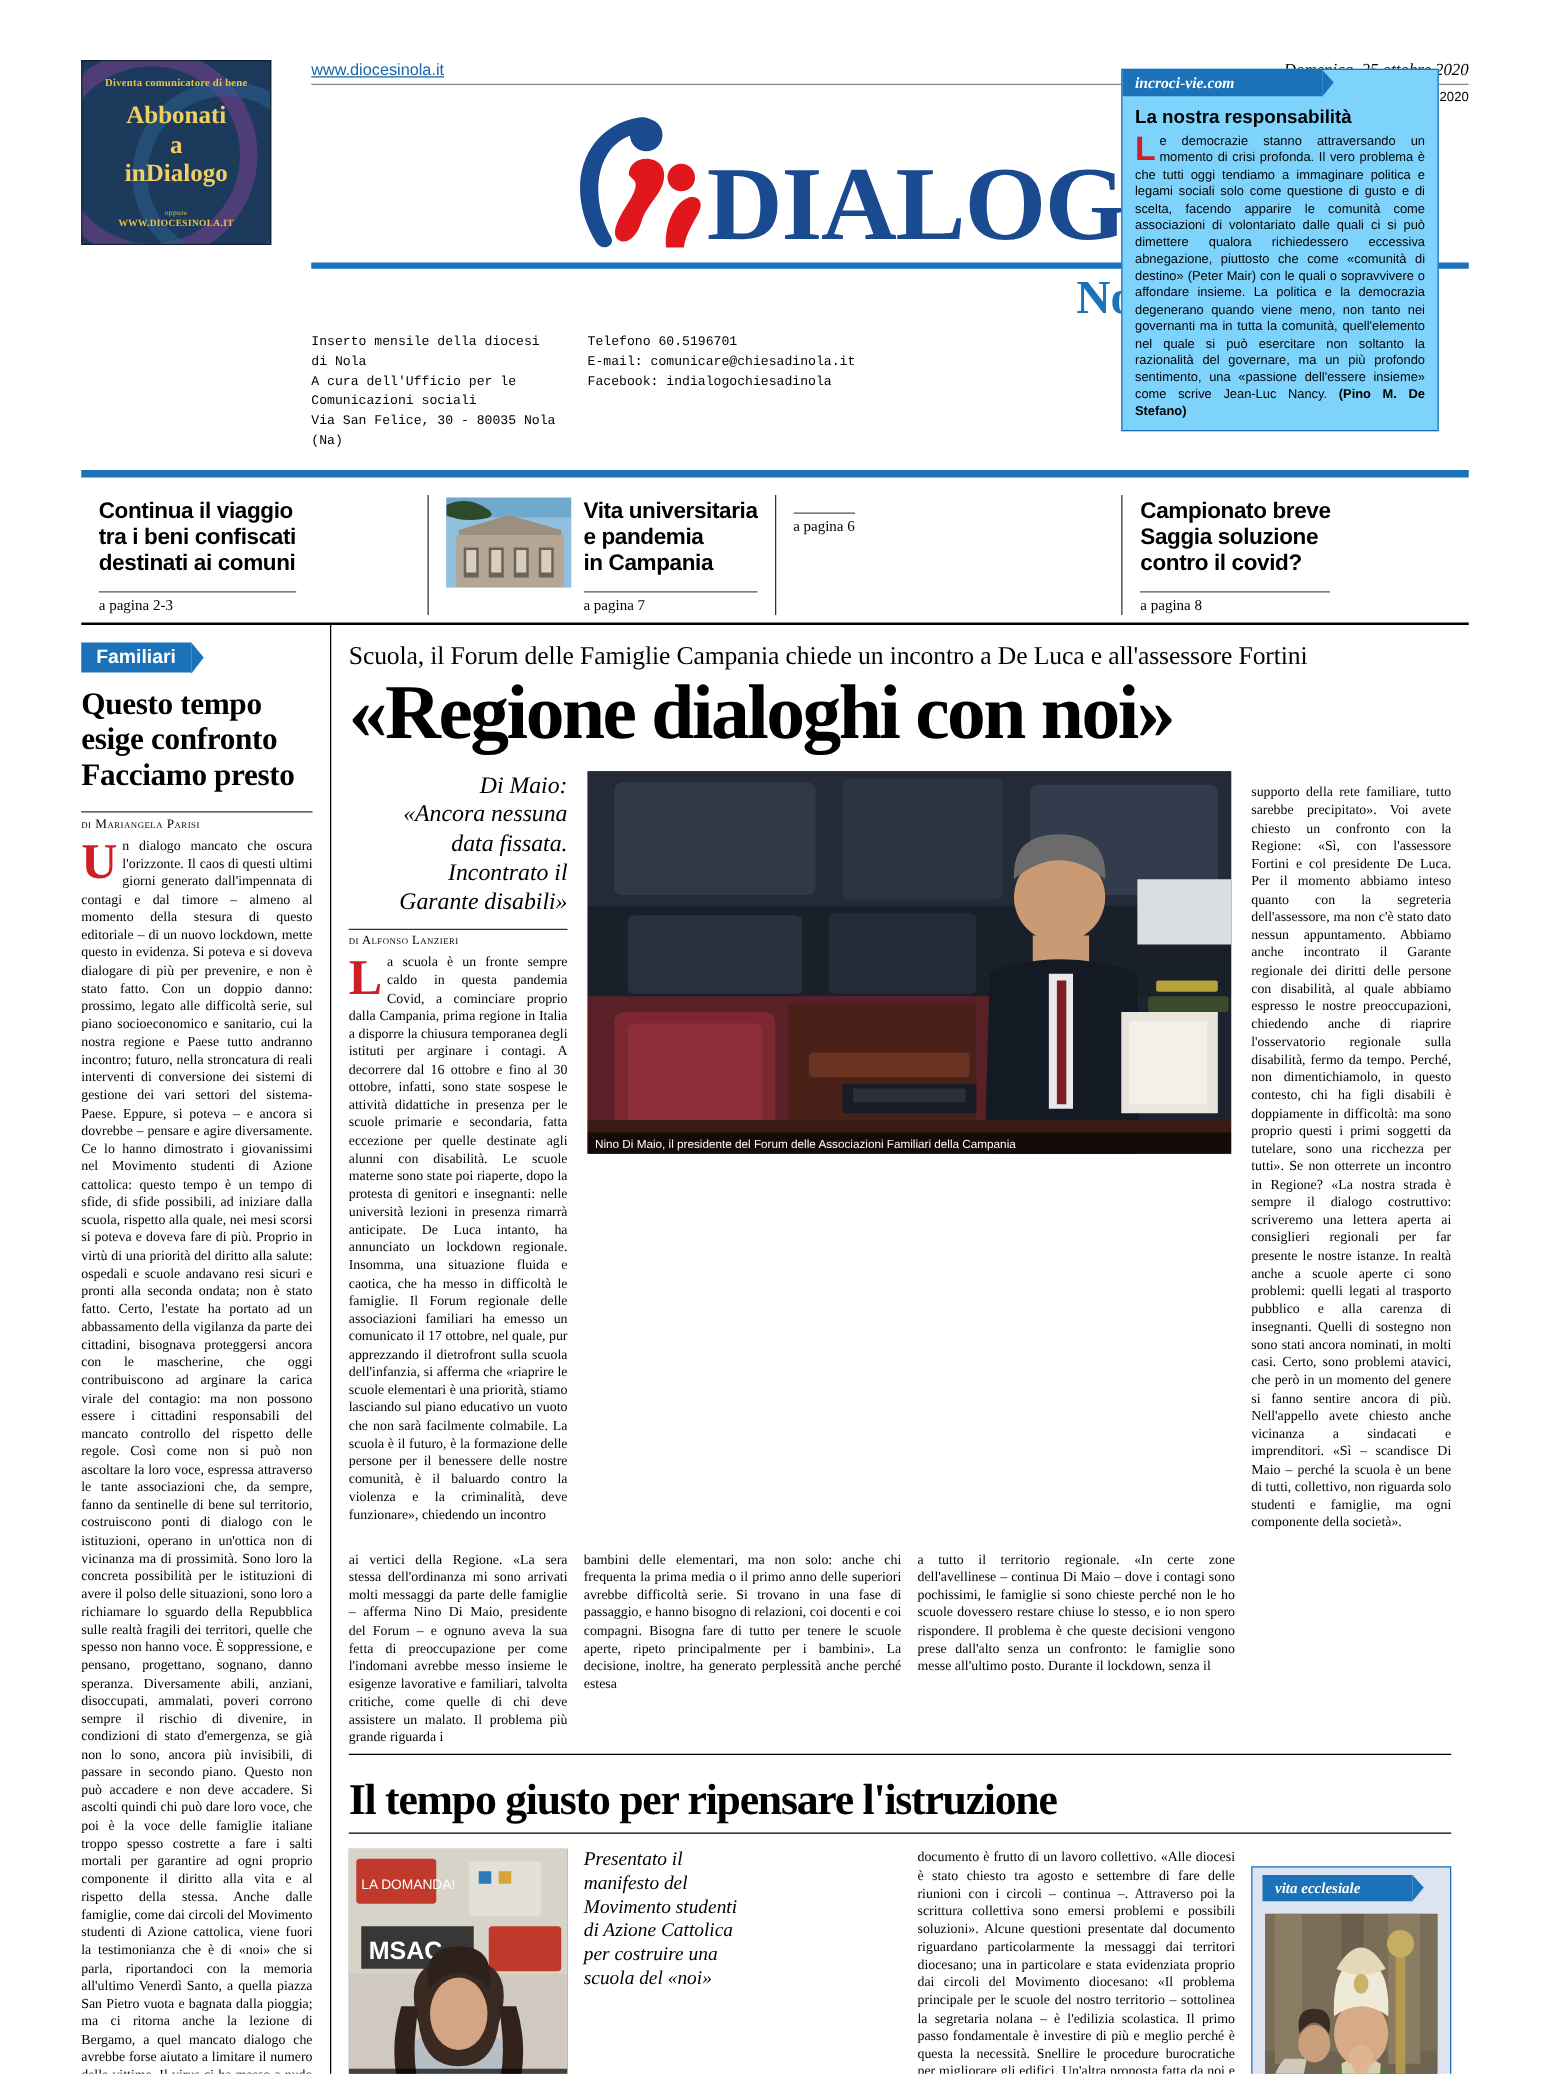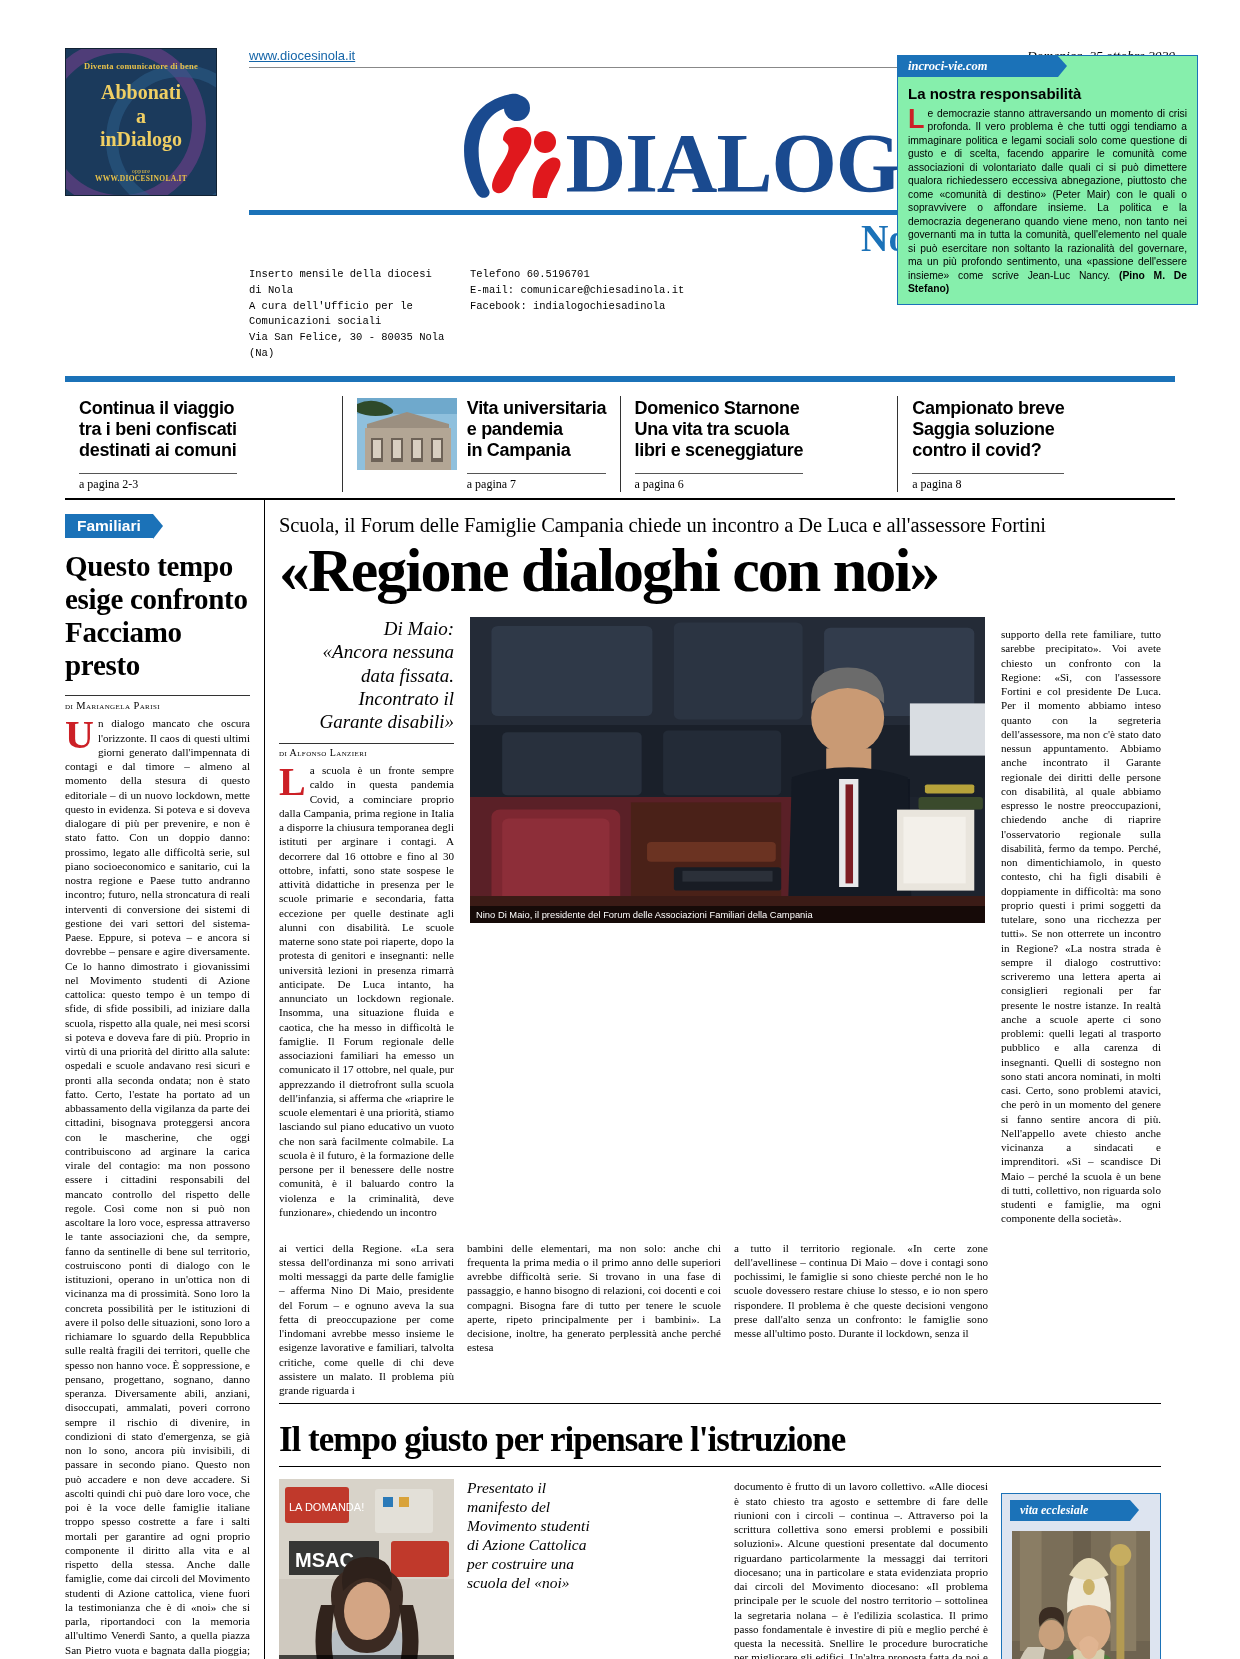--- a/index.html
+++ b/index.html
@@ -52,22 +52,22 @@
   .sette { font-family:"Liberation Serif",serif; font-weight:bold; font-style:italic; font-size:26px; color:#e8941b; line-height:1; margin-left:-3px;}
   .inserto-di { font-family:"Liberation Sans",sans-serif; font-size:10px; margin-left:6px; margin-bottom:2px;}
   .avenire-badge { background:#1a4a8f; color:#fff; font-family:"Liberation Serif",serif; font-weight:bold; font-size:25px; padding:2px 10px 3px 30px; position:relative; border-radius:2px; margin-left:4px; }
   .avenire-badge .circ { position:absolute; left:4px; top:50%; transform:translateY(-50%); width:22px;height:22px;border-radius:50%;border:2px solid #fff; display:flex;align-items:center;justify-content:center; font-size:14px; }
 
   .colophon { display:flex; gap:21px; font-family:Liberation Mono, monospace; font-size:10.5px; line-height:1.5; padding: 10px 0 0 0; }
   .colophon .c1 { width: 200px; }
 
   
   .top-right-box {
-    position:absolute; left:897px; top:55px; width:301px;
-    background:#86efac; border:1px solid #1b72b8;
+    position:absolute; left:897px; top:55px; width:254px;
+    background:#7dd3fc; border:1px solid #1b72b8;
   }
   .tag-bar { background:#1b72b8; color:#fff; font-family:"Liberation Serif",serif; font-style:italic; font-weight:bold; font-size:12.5px; padding:3px 10px; position:relative; display:inline-block; min-width:160px;}
   .tag-bar:after { content:""; position:absolute; right:-9px; top:0; border-left:9px solid #1b72b8; border-top:10px solid transparent; border-bottom:11px solid transparent;}
   .tr-title { font-family:"Liberation Sans",sans-serif; font-weight:bold; font-size:15px; padding:8px 10px 5px 10px; }
   .tr-body { font-family:"Liberation Sans",sans-serif; font-size:10.3px; line-height:1.31; text-align:justify; padding:0 10px 8px 10px; }
   .dropcap-red { float:left; font-family:"Liberation Sans",sans-serif; font-weight:bold; font-size:27px; color:#cc2026; line-height:.82; padding-right:3px; margin-top:1px;}
 
   
   .teaser-rule-top { height:6px; background:#1b72b8; margin: 14px 65px 0 65px; }
   .teasers { display:flex; margin: 14px 65px 0 65px; }
@@ -79,21 +79,21 @@
   .teaser-inner { display:flex; flex-direction:column; justify-content:space-between; height:100%; }
   .rule-black { height:2px; background:#000; margin: 6px 65px 0 65px; }
 
   
   .content { display:flex; margin: 0 65px; padding-top:0; }
   .col-left { width:200px; flex:none; padding-right:14px; border-right:1px solid #000; }
   .col-main { flex:1; padding: 0 14px; }
 
   .section-tag { background:#1b72b8; color:#fff; font-family:"Liberation Sans",sans-serif; font-weight:bold; font-size:15.5px; padding:3px 12px; display:inline-block; position:relative; margin-top:14px;}
   .section-tag:after { content:""; position:absolute; right:-10px; top:0; border-left:10px solid #1b72b8; border-top:12px solid transparent; border-bottom:13px solid transparent;}
-  .edit-title { font-family:"Liberation Serif",serif; font-size:29px; line-height:1.13; margin-top:12px; letter-spacing:-.3px;}
+  .edit-title { font-family:"Liberation Serif",serif; font-size:25px; line-height:1.13; margin-top:12px; letter-spacing:-.3px;}
   .byline { font-family:"Liberation Serif",serif; font-size:10.5px; font-variant:small-caps; letter-spacing:.4px; border-top:1px solid #333; margin-top:14px; padding-top:4px;}
   .body-text { font-family:"Liberation Serif",serif; font-size:11.1px; line-height:1.285; text-align:justify; hyphens:auto; margin-top:5px;}
   .dropcap-red-serif { float:left; font-family:"Liberation Serif",serif; font-weight:bold; font-size:40px; color:#cc2026; line-height:.78; padding-right:4px; margin-top:3px;}
 
   
   .kicker { font-family:"Liberation Serif",serif; font-size:20.5px; margin-top:14px; letter-spacing:-.1px;}
   .headline { font-family:"Liberation Serif",serif; font-size:62px; line-height:1.0; letter-spacing:-2px; margin-top:2px;}
   .lead-row { display:flex; margin-top:16px; gap:16px; }
   .lead-left { width:175px; flex:none; }
   .lead-standfirst { font-family:"Liberation Serif",serif; font-style:italic; font-size:19px; line-height:1.22; text-align:right; }
@@ -220,23 +220,20 @@
       <div class="teaser-inner">
         <h3 style="white-space:pre-line">Vita universitaria
 e pandemia
 in Campania</h3>
         <div class="page-ref">a pagina 7</div>
       </div>
     </div>
 
     <div class="teaser">
       <div class="teaser-inner">
-        <h3 style="white-space:pre-line">Domenico Starnone
-Una vita tra scuola
-libri e sceneggiature</h3>
         <div class="page-ref">a pagina 6</div>
       </div>
     </div>
 
     <div class="teaser">
       <div class="teaser-inner">
         <h3 style="white-space:pre-line">Campionato breve
 Saggia soluzione
 contro il covid?</h3>
         <div class="page-ref">a pagina 8</div>

